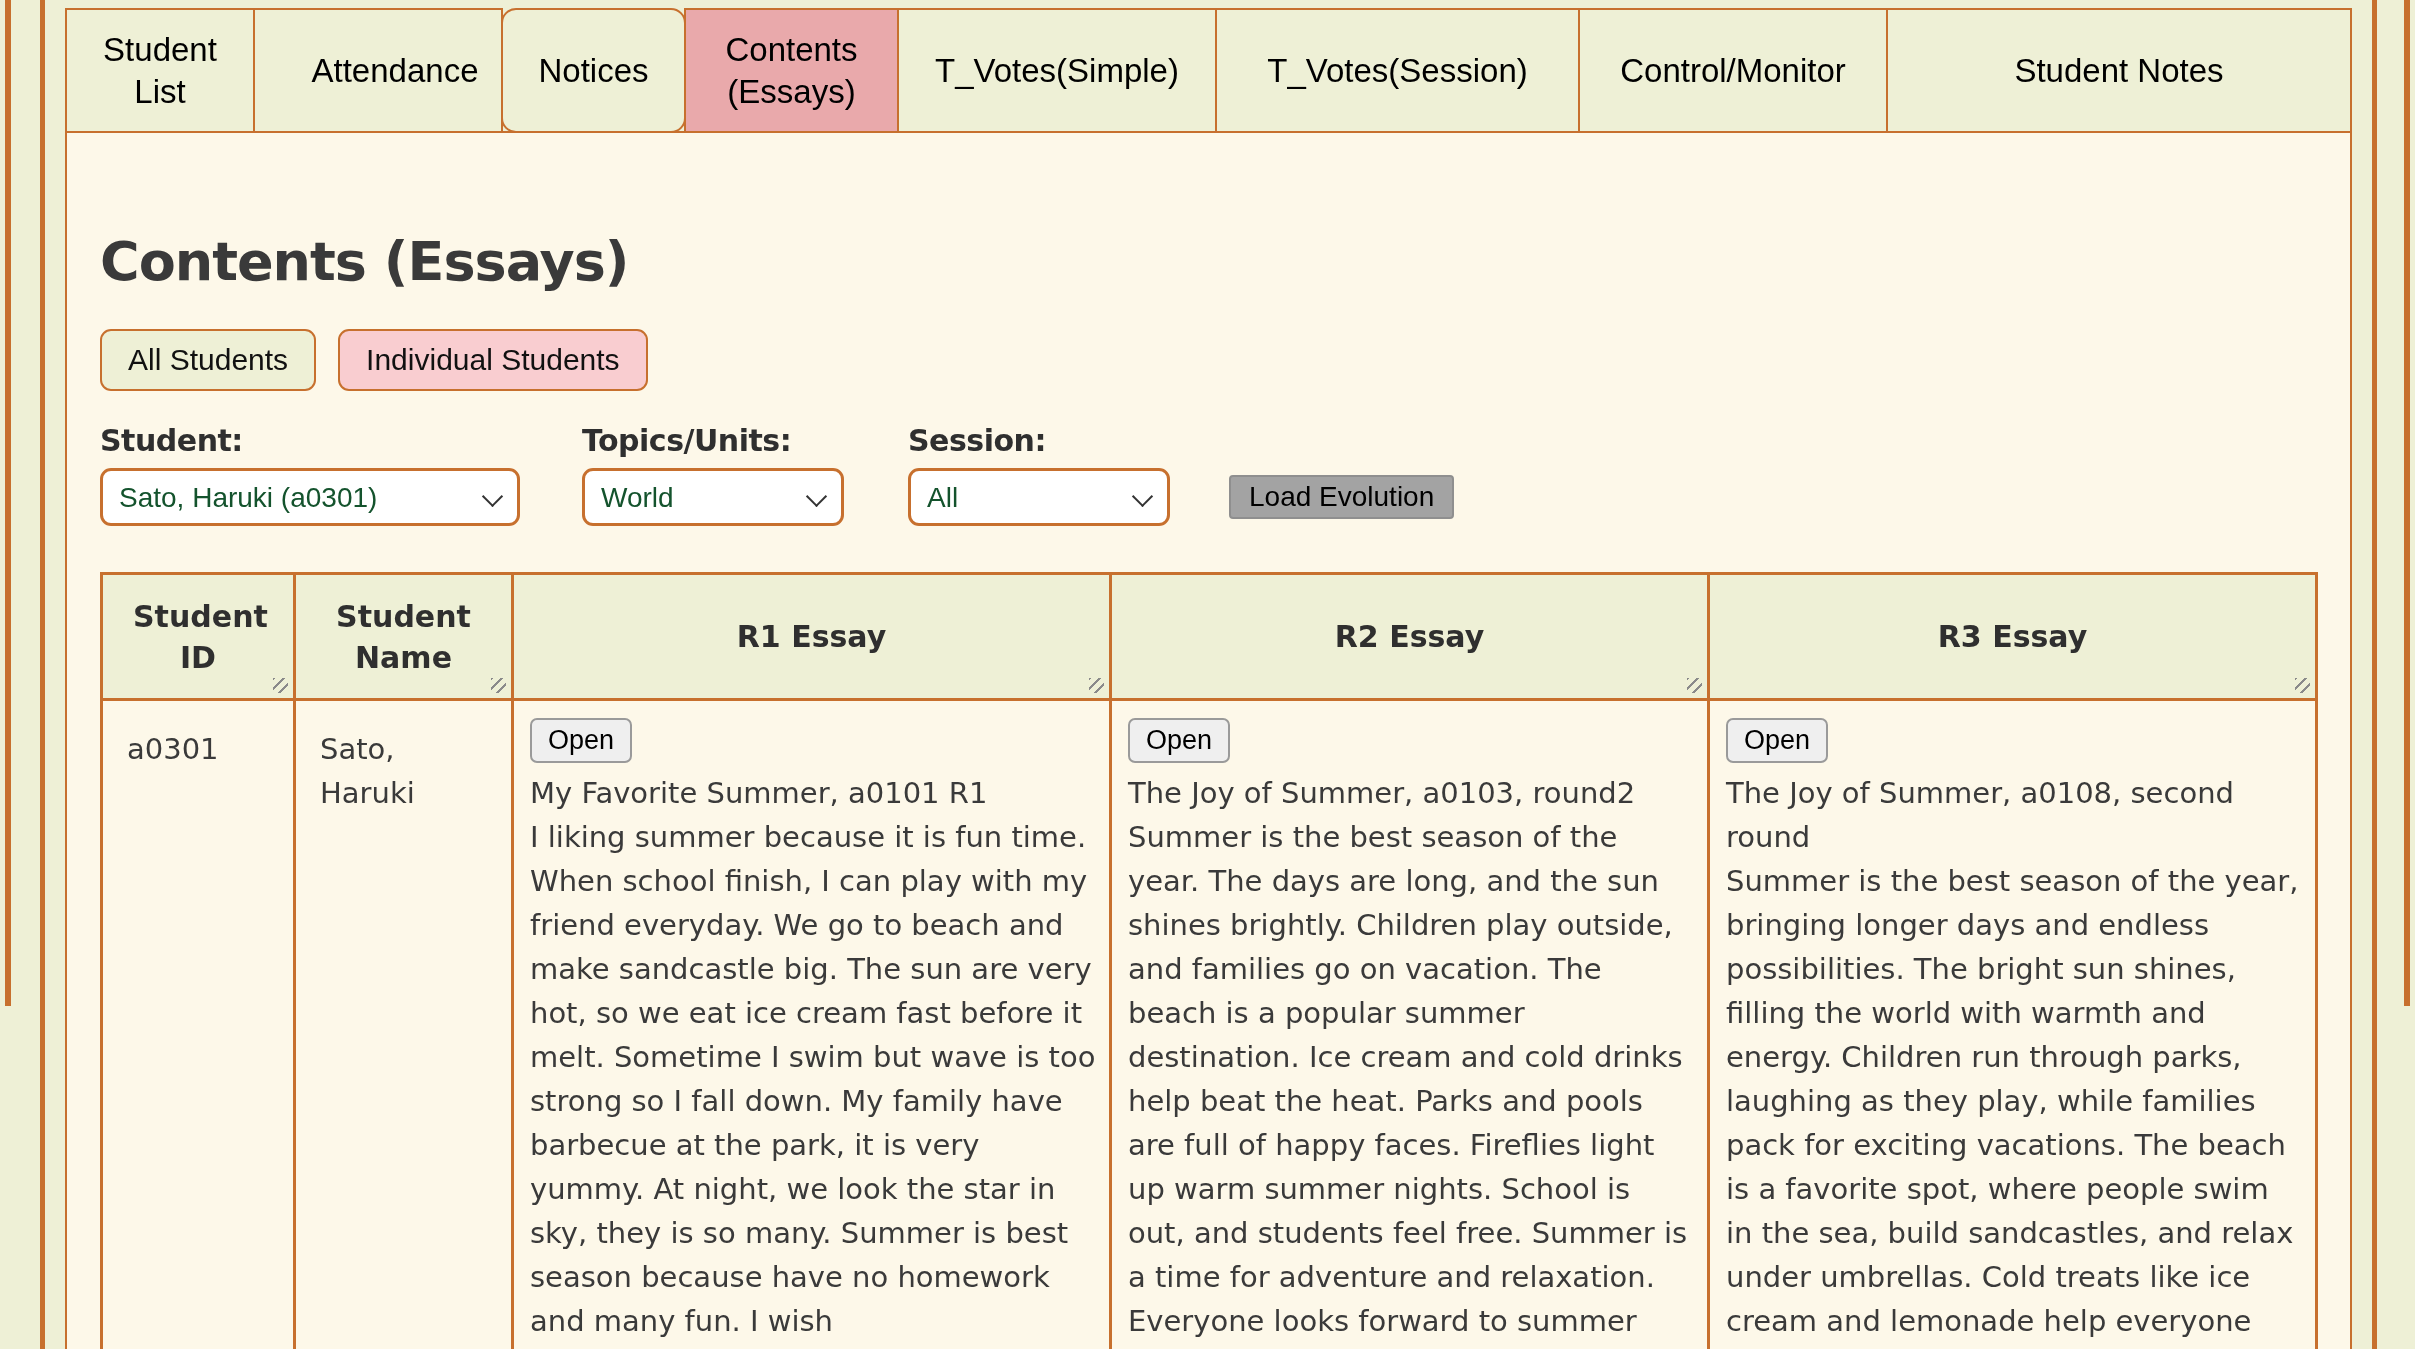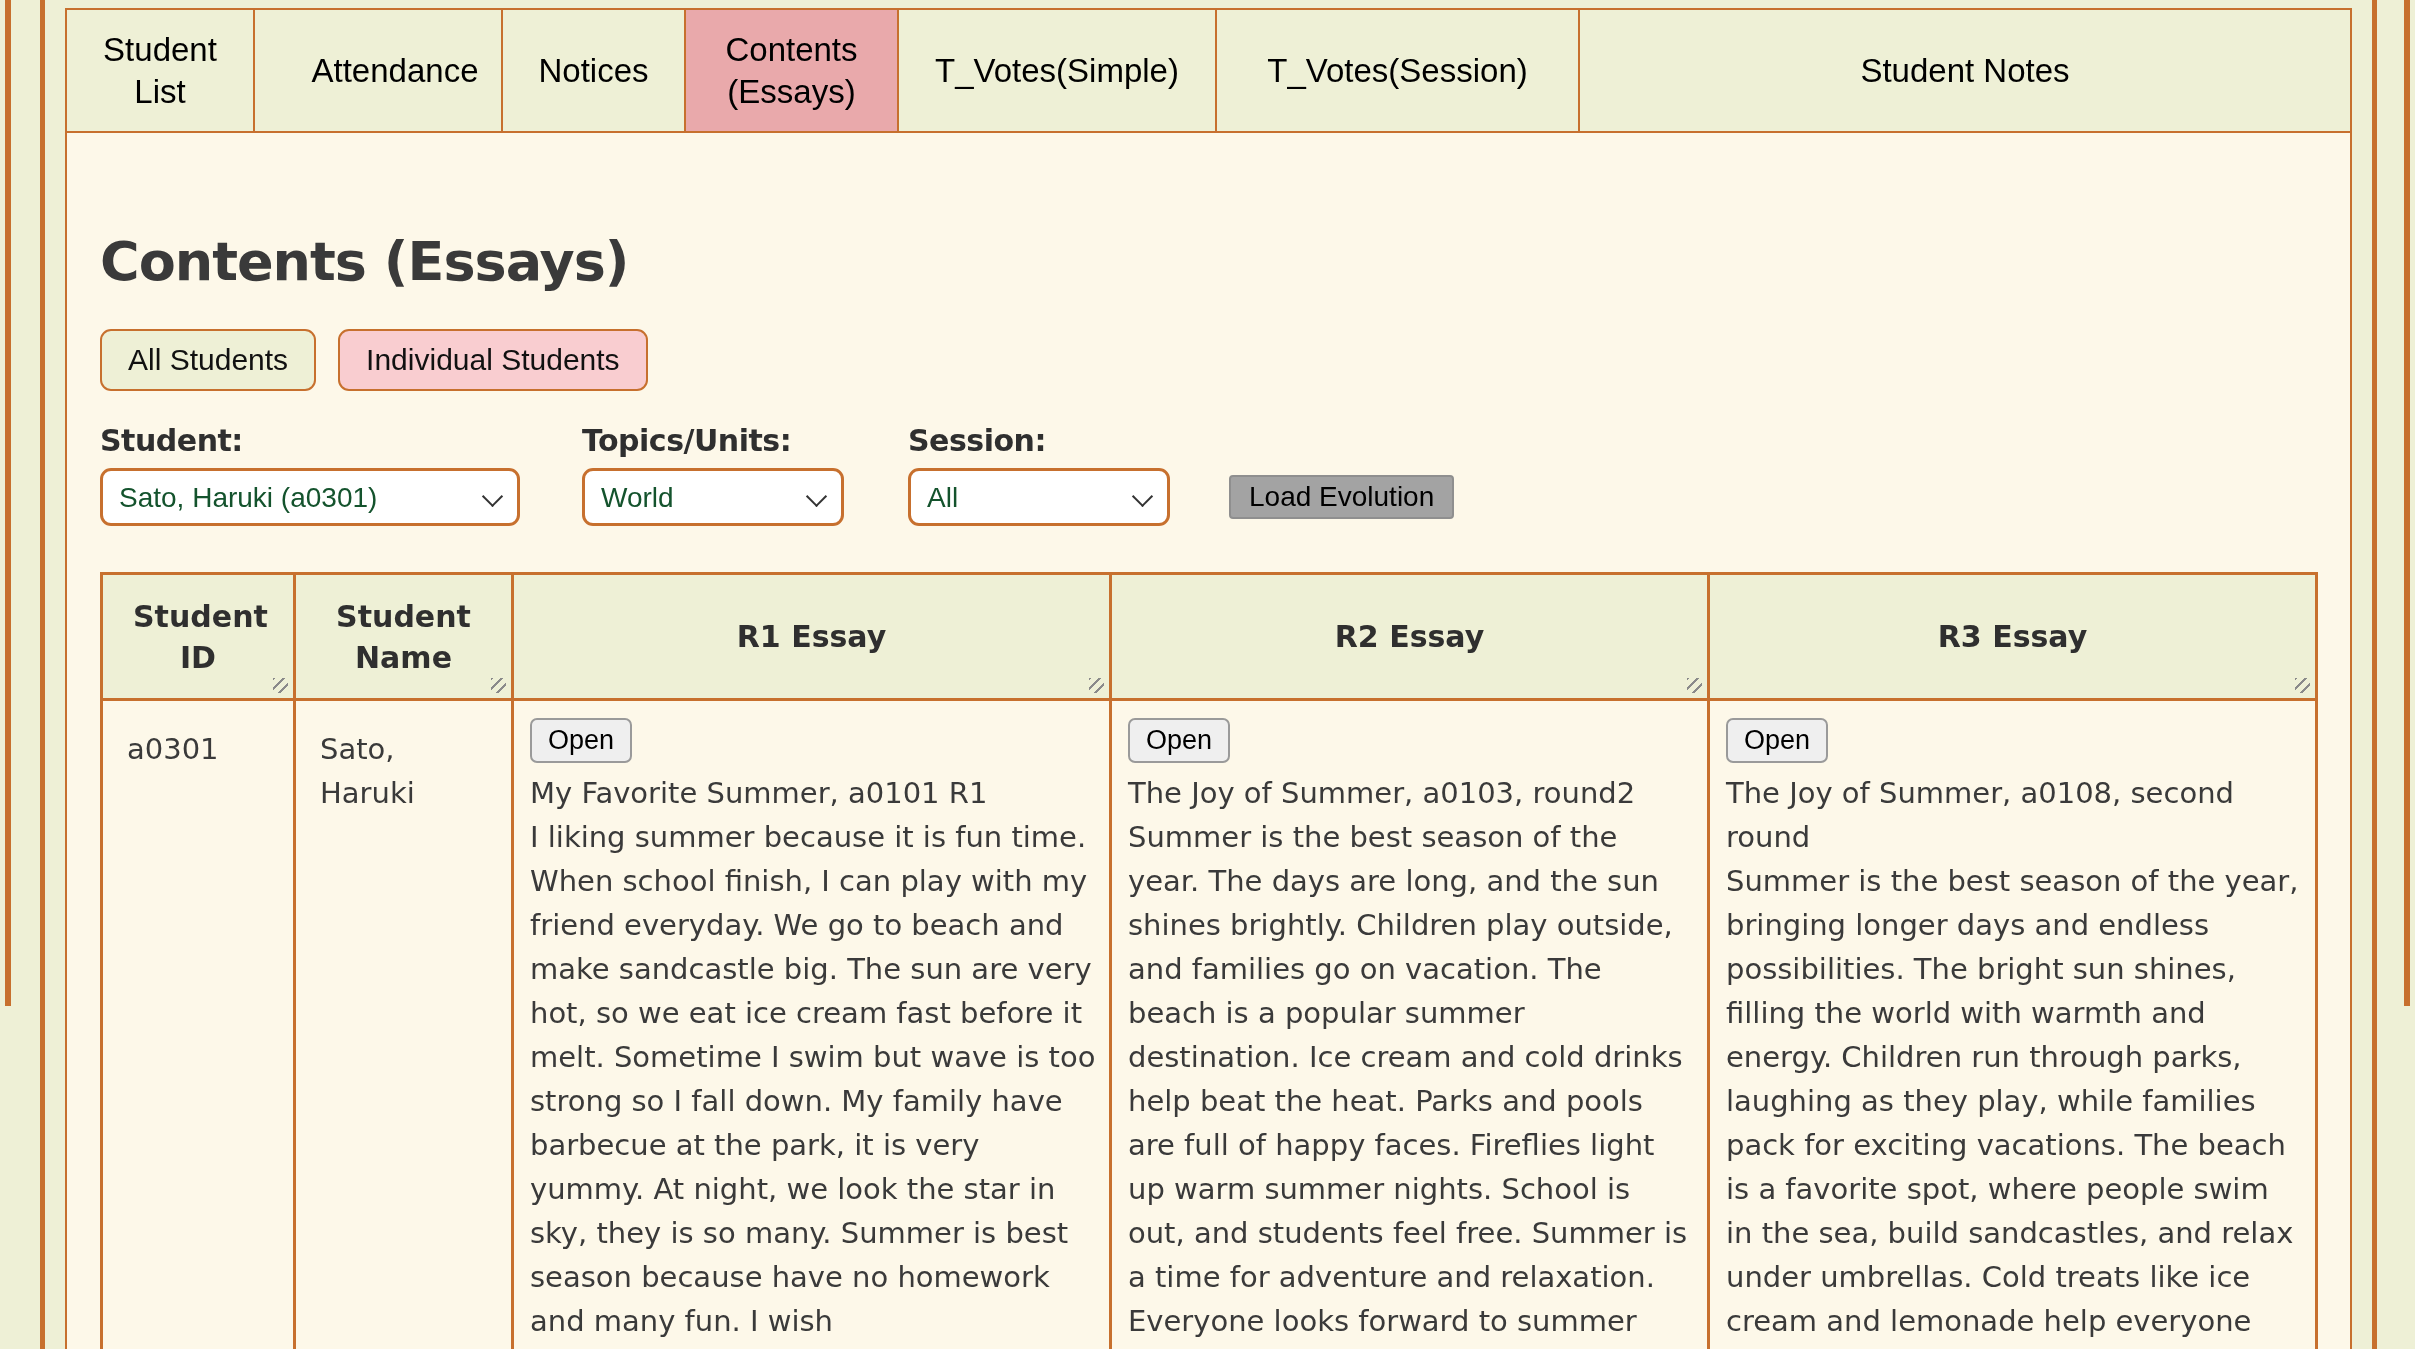--- a/index.html
+++ b/index.html
@@ -28,21 +28,21 @@
     border:2px solid #c7702e;
     margin-left:-2px;
     display:flex;align-items:center;justify-content:center;text-align:center;
     height:125px;
     font-size:33px;line-height:42px;color:#000;
     padding:0 8px;
     cursor:pointer;
   }
   .tab:first-child{margin-left:0;}
   .tab.active{background:#e9a9ab;}
-  .t1{width:190px;} .t2{width:250px;padding-left:42px;} .t3{width:185px;} .t4{width:270px;}
+  .t1{width:190px;} .t2{width:250px;padding-left:42px;} .t3{width:185px;border-radius:15px;} .t4{width:270px;}
   .t5{width:215px;} .t6{width:320px;} .t7{width:365px;} .t8{width:310px;}
   .t9{flex:1;}
 
   
   .panel{
     box-sizing:border-box;width:2287px;min-height:1250px;
     background:#fdf8e9;
     border:2px solid #c7702e;border-top:2px solid #c7702e;
     margin-top:-2px;
     padding:0 33px 40px 33px;
@@ -145,20 +145,21 @@
   <div class="inner-frame">
     <div class="content-col">
 
       <nav class="tab-bar">
         <div class="tab t1">Student List</div>
         <div class="tab t2">Attendance</div>
         <div class="tab t3">Notices</div>
         <div class="tab t5 active">Contents (Essays)</div>
         <div class="tab t6">T_Votes(Simple)</div>
         <div class="tab t7">T_Votes(Session)</div>
+        <div class="tab t8">Control/Monitor</div>
         <div class="tab t9">Student Notes</div>
       </nav>
 
       <main class="panel">
 
         <h1 class="page-title">Contents (Essays)</h1>
 
         <div class="view-buttons">
           <button class="pill">All Students</button>
           <button class="pill pill-active">Individual Students</button>

